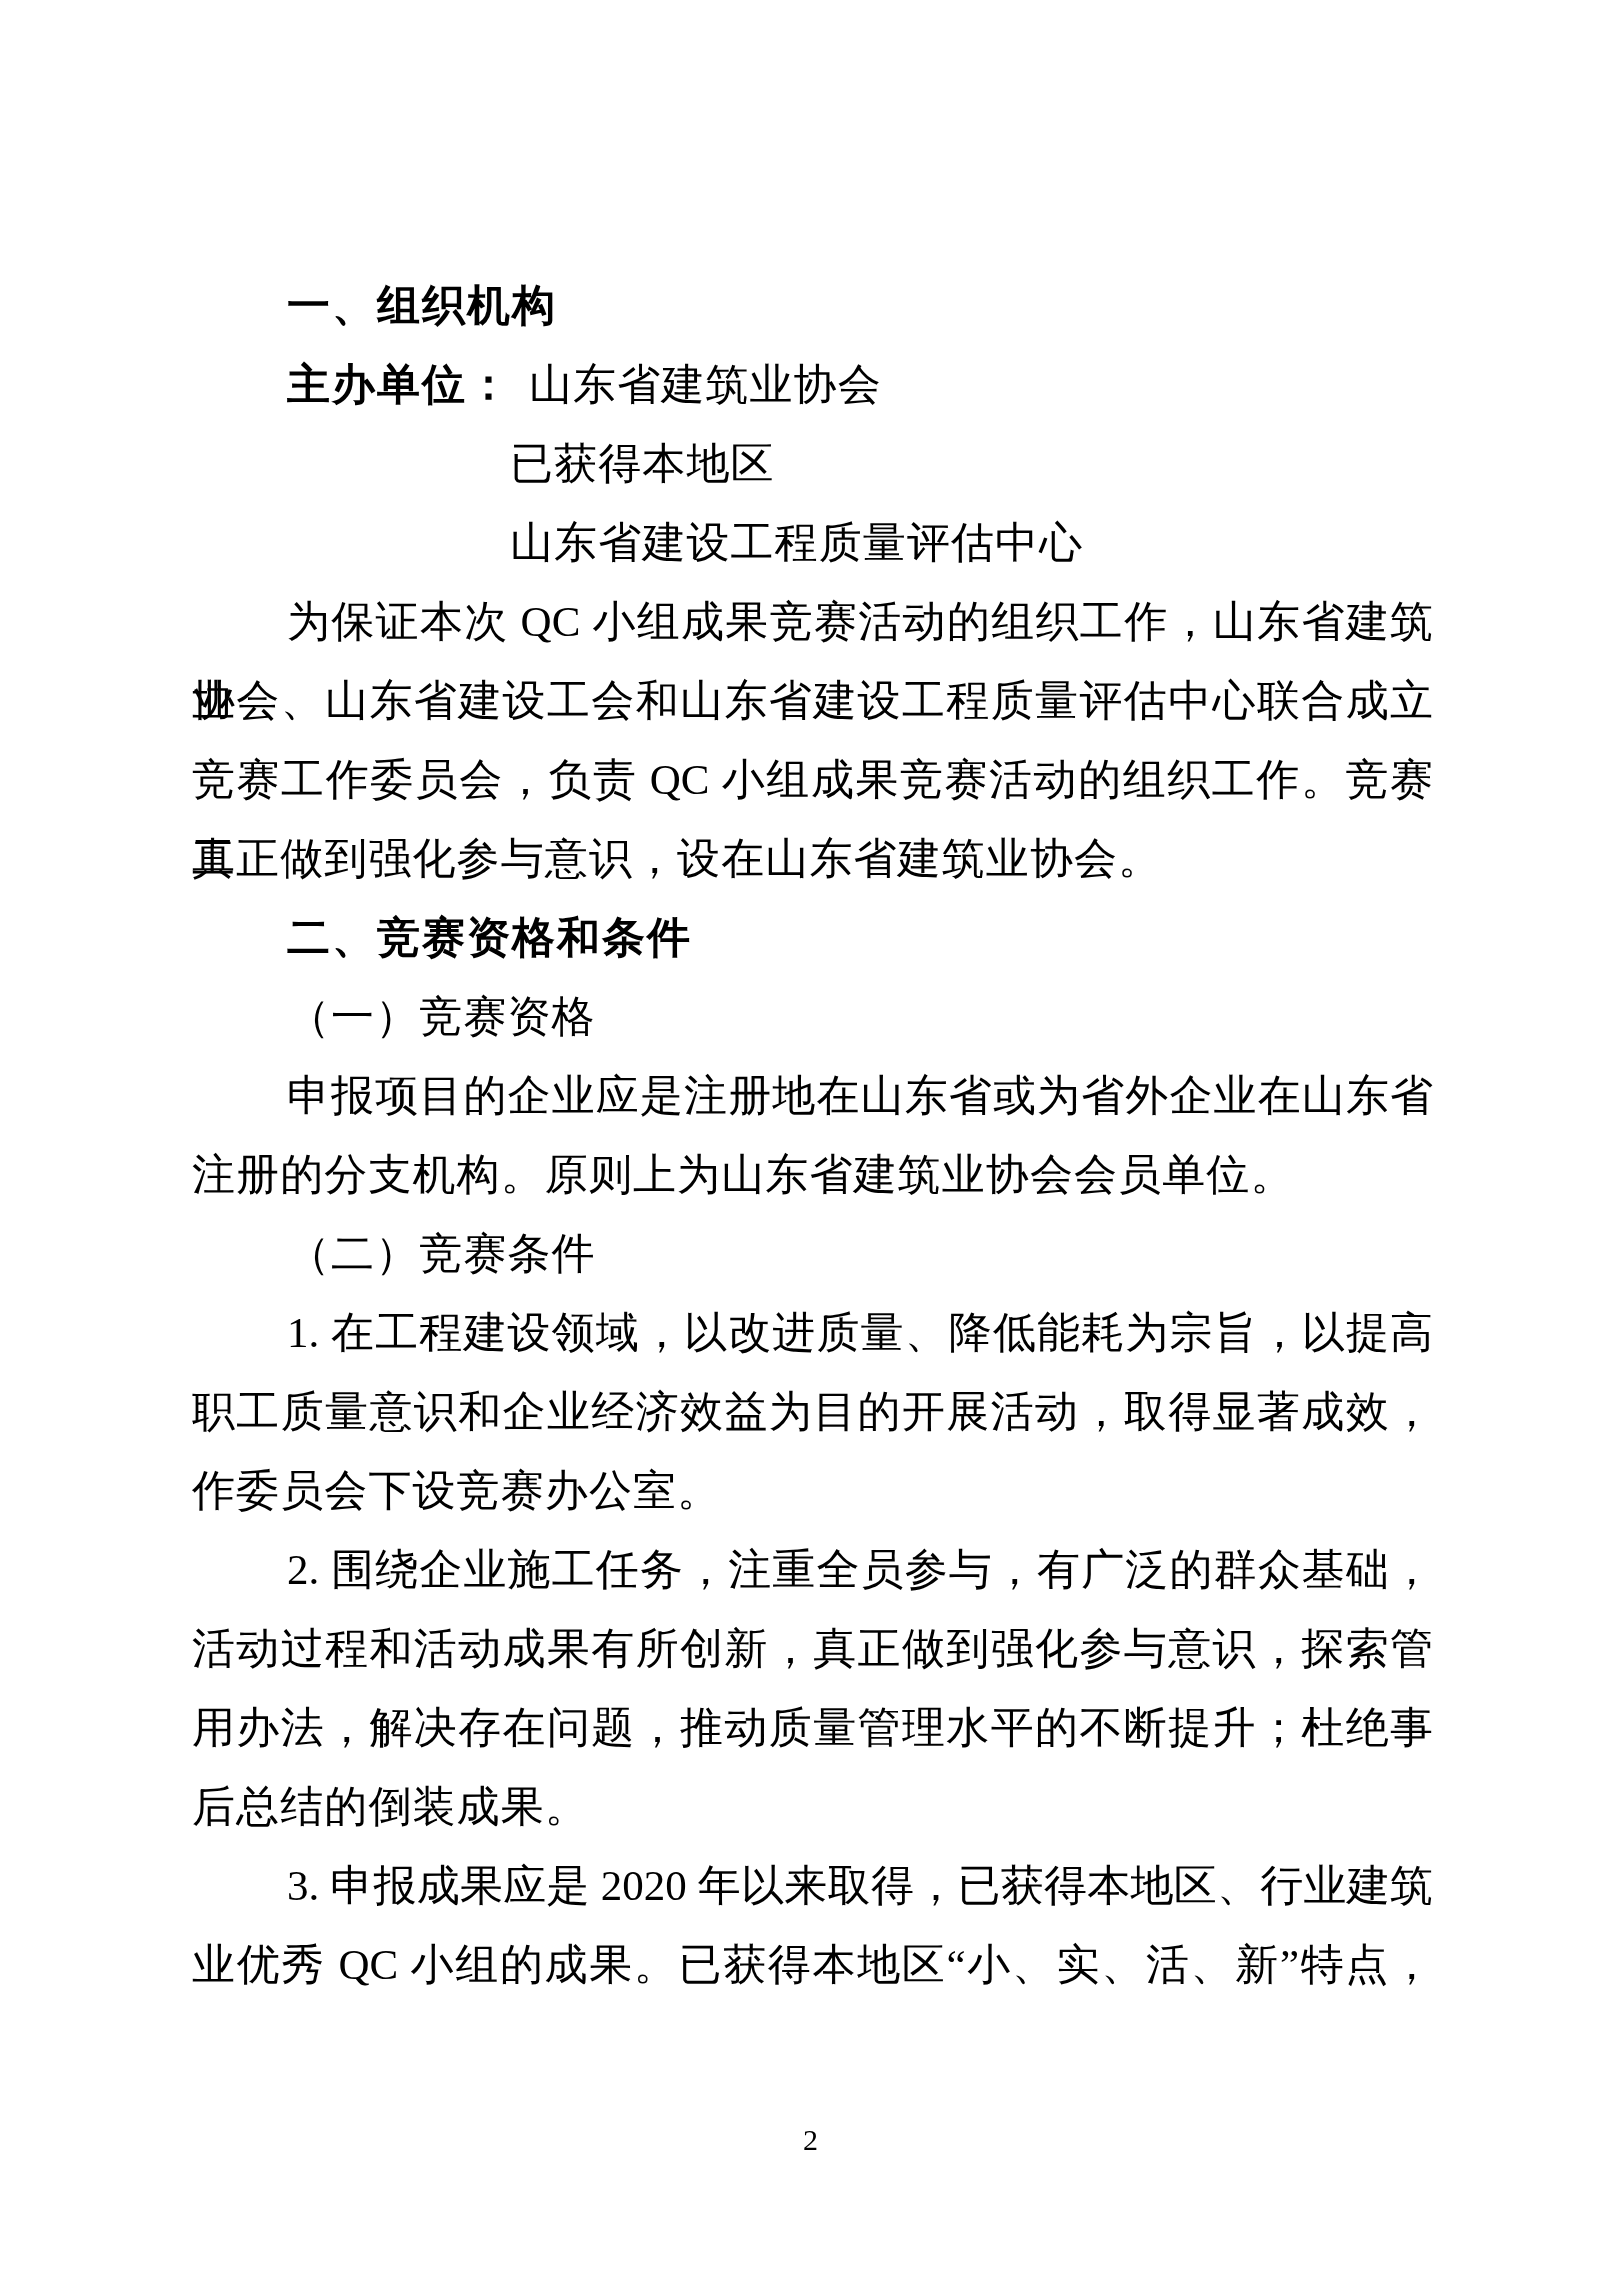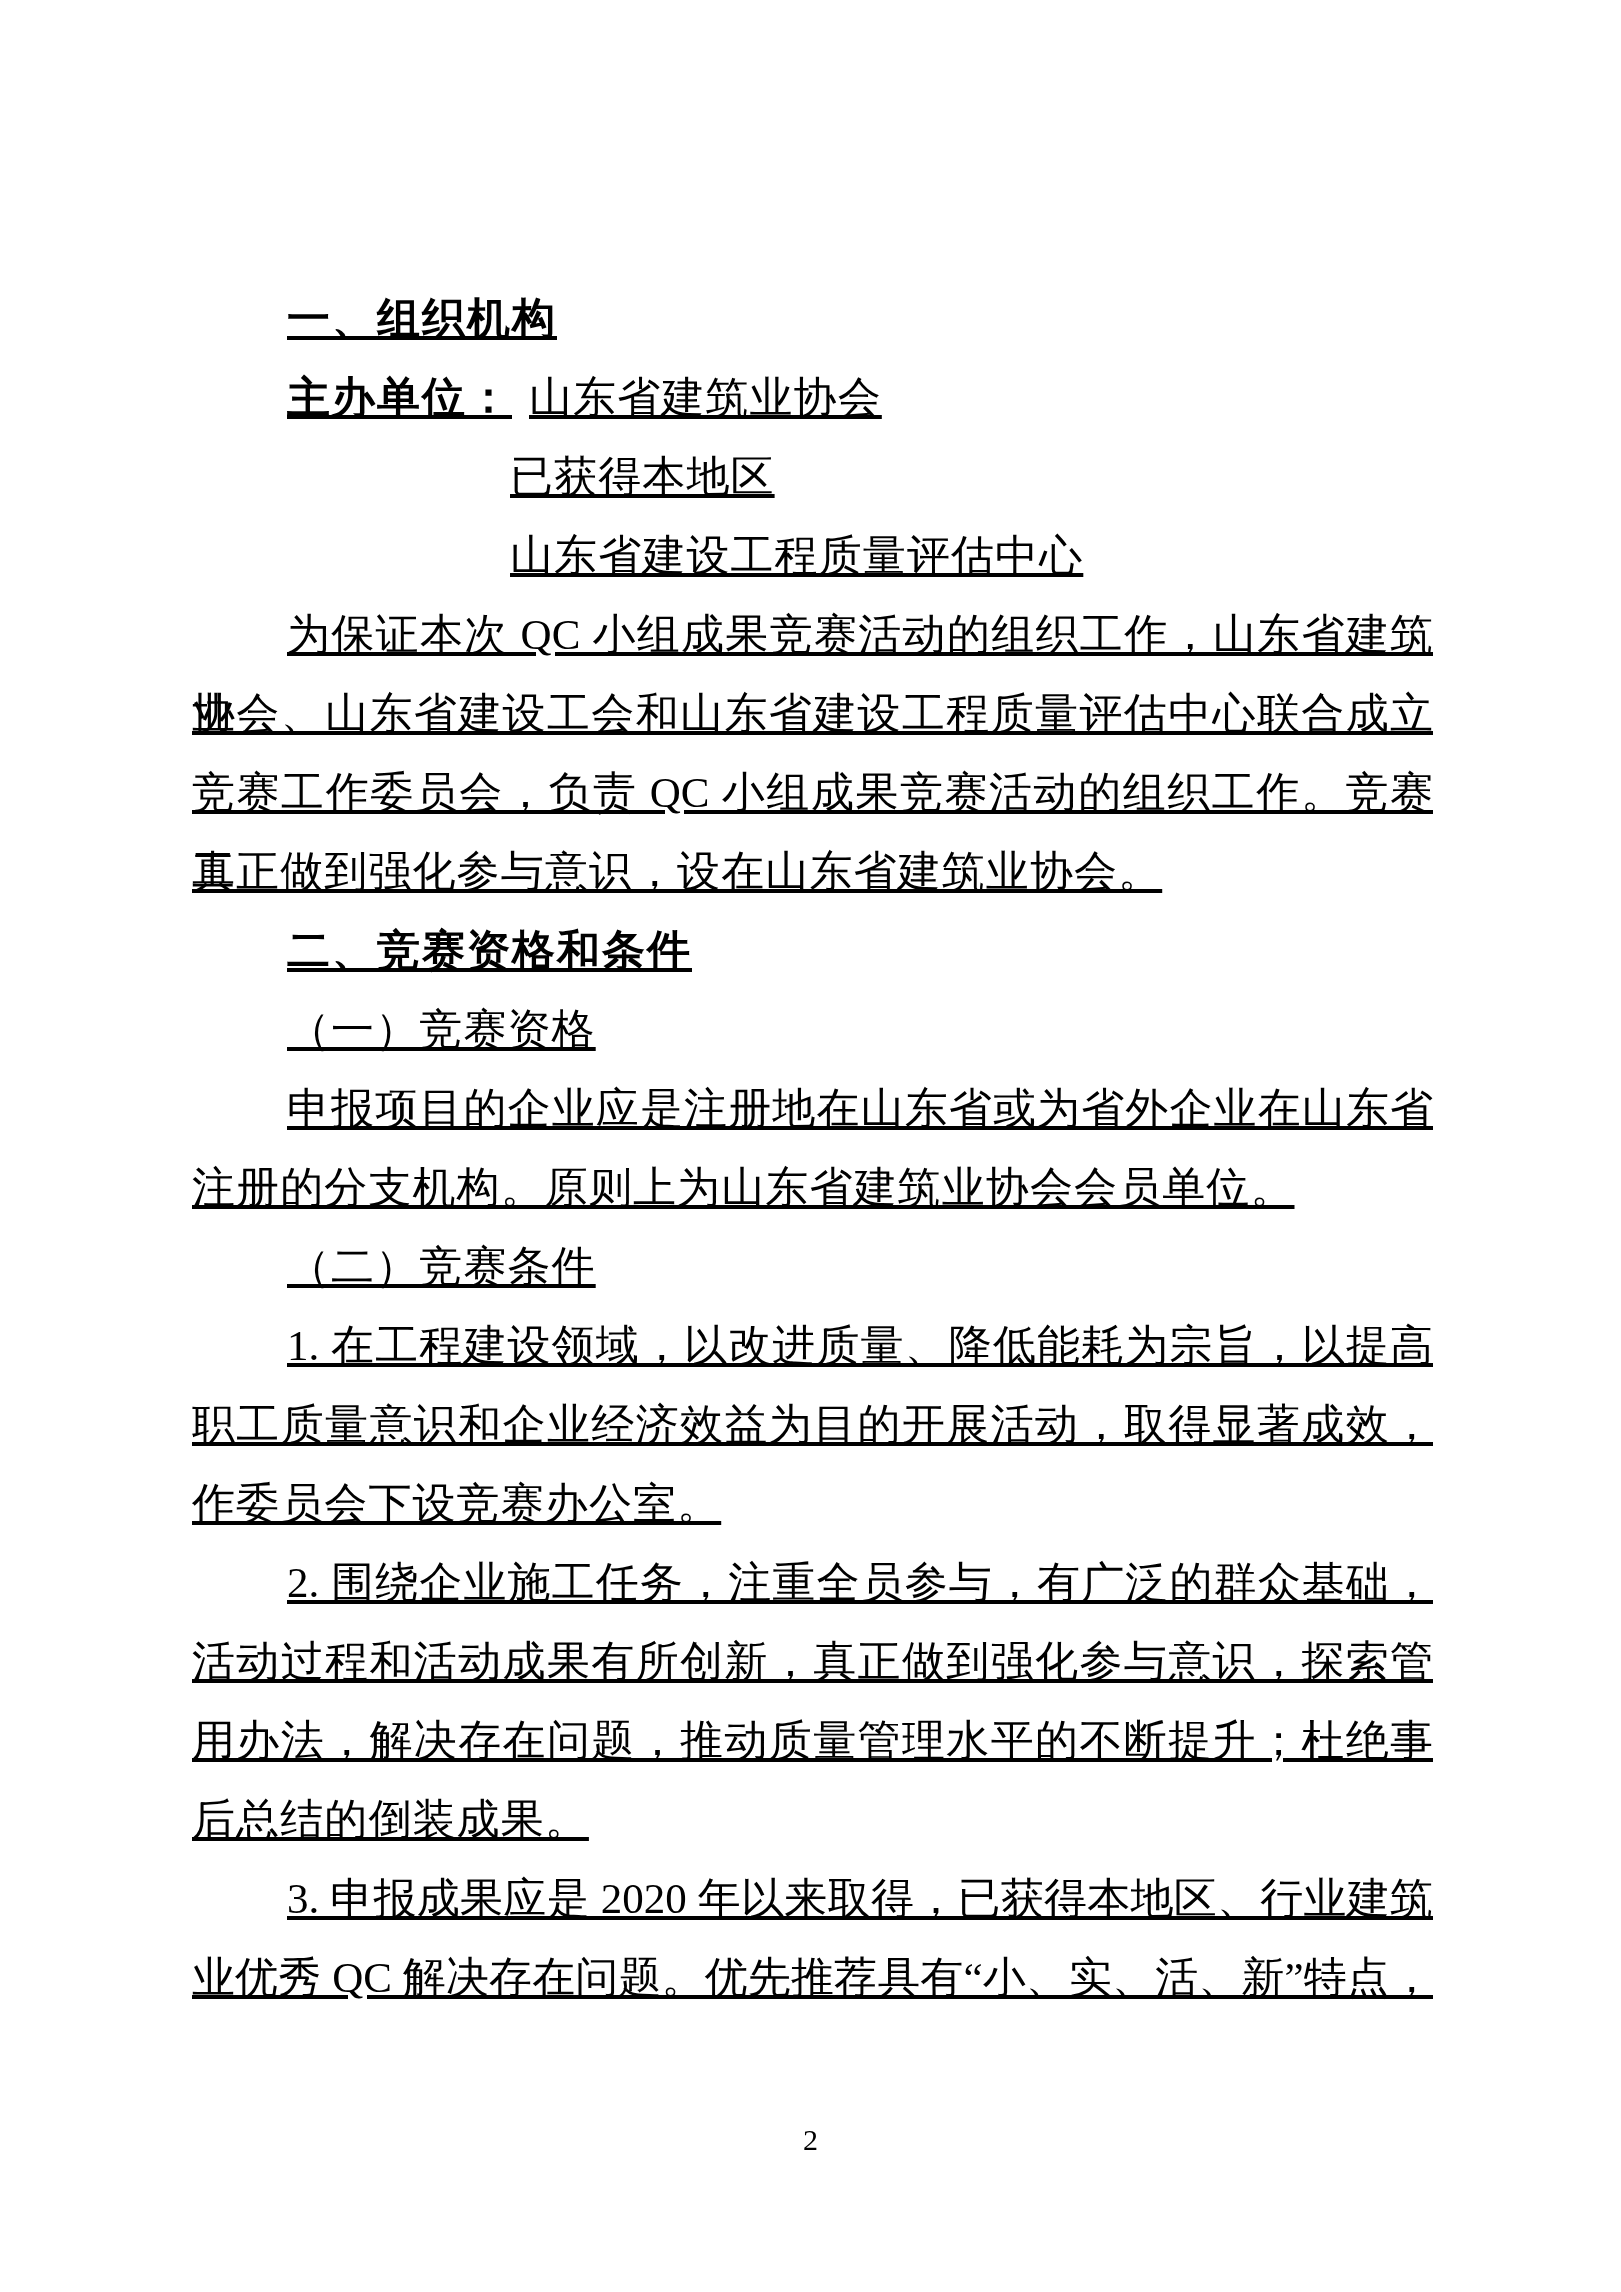--- a/index.html
+++ b/index.html
@@ -12,23 +12,22 @@
     width: 1621px;
     height: 2293px;
     background: #ffffff;
     color: #000000;
     font-family: "Liberation Serif", "DejaVu Serif", serif;
     overflow: hidden;
   }
   .text-block {
     position: absolute;
     left: 192px;
-    top: 279px;
+    top: 266px;
     width: 1241px;
-    text-decoration: underline;
   }
   .line {
     height: 79px;
     line-height: 79px;
     font-size: 43px;
     letter-spacing: 1.1px;
     white-space: pre;
   }
   
   .h1 {
@@ -96,19 +95,19 @@
     <div class="line fill indent">1. 在工程建设领域，以改进质量、降低能耗为宗旨，以提高</div>
     <div class="line fill">职工质量意识和企业经济效益为目的开展活动，取得显著成效，</div>
     <div class="line">作委员会下设竞赛办公室。</div>
 
     <div class="line fill indent">2. 围绕企业施工任务，注重全员参与，有广泛的群众基础，</div>
     <div class="line fill">活动过程和活动成果有所创新，真正做到强化参与意识，探索管</div>
     <div class="line fill">用办法，解决存在问题，推动质量管理水平的不断提升；杜绝事</div>
     <div class="line">后总结的倒装成果。</div>
 
     <div class="line fill indent">3. 申报成果应是 2020 年以来取得，已获得本地区、行业建筑</div>
-    <div class="line fill">业优秀 QC 解决存在问题。优先推荐具有“小、实、活、新”特点，</div>
+    <div class="line fill">业优秀 QC 小组的成果。已获得本地区“小、实、活、新”特点，</div>
 
   </div>
 
   <div class="page-number">2</div>
 </div>
 
 
 </body></html>

